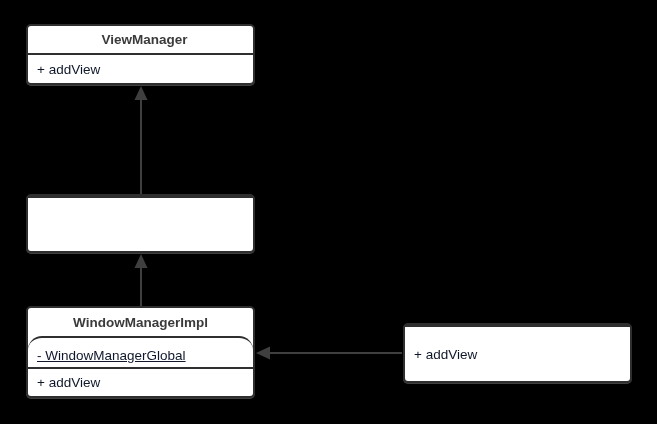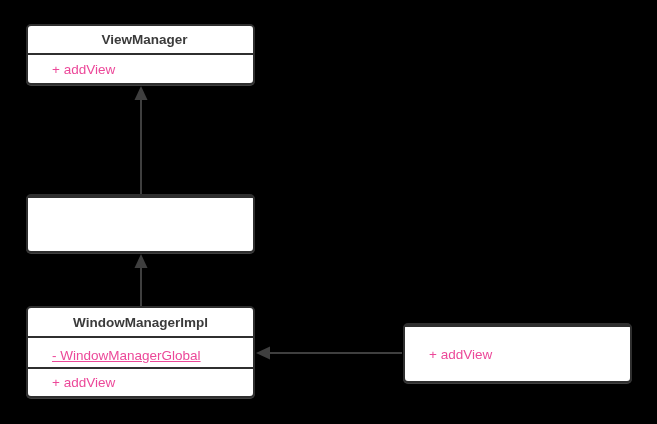--- a/index.html
+++ b/index.html
@@ -25,22 +25,22 @@
     display:flex;align-items:center;justify-content:center;
     font-weight:bold;
     font-size:13.5px;
     color:#3b3b3b;
     flex:0 0 auto;
   }
   .uml-compartment{
     border-top:2px solid #2f2f2f;
     display:flex;align-items:center;
     font-size:13.5px;
-    color:#ec4899;
-    padding-left:24px;
+    color:#0f172a;
+    padding-left:9px;
     box-sizing:border-box;
     flex:1 1 auto;
   }
   .uml-compartment.align-low{align-items:flex-end;padding-bottom:4px;}
   .static-member{text-decoration:underline;}
   svg.edges{position:absolute;left:0;top:0;pointer-events:none;}
   .edge line{stroke:#3f3f3f;stroke-width:2;}
   .edge polygon{fill:#3f3f3f;}
 </style>
 </head>
@@ -69,21 +69,21 @@
       <span>+ addView</span>
     </div>
   </div>
 
   <div class="uml-class" style="left:26px;top:194px;width:229px;height:59px;">
     <div class="uml-compartment"></div>
   </div>
 
   <div class="uml-class" style="left:26px;top:306px;width:229px;height:92px;">
     <div class="uml-title" style="height:28px;border-radius:6px;">WindowManagerImpl</div>
-    <div class="uml-compartment align-low" style="flex:0 0 31px;">
+    <div class="uml-compartment align-low" style="flex:0 0 31px;border-radius:14px;">
       <span class="static-member">- WindowManagerGlobal</span>
     </div>
     <div class="uml-compartment">
       <span>+ addView</span>
     </div>
   </div>
 
   <div class="uml-class" style="left:403px;top:323px;width:229px;height:60px;">
     <div class="uml-compartment">
       <span>+ addView</span>

